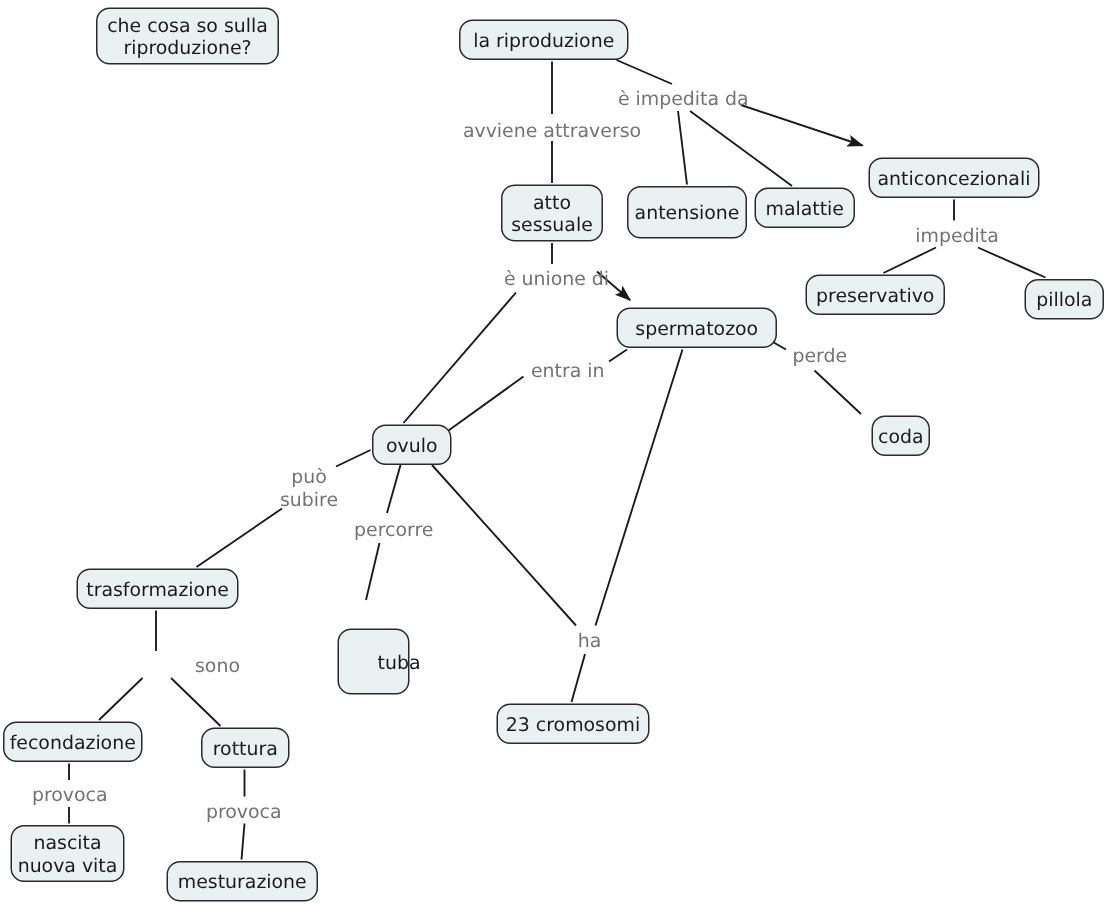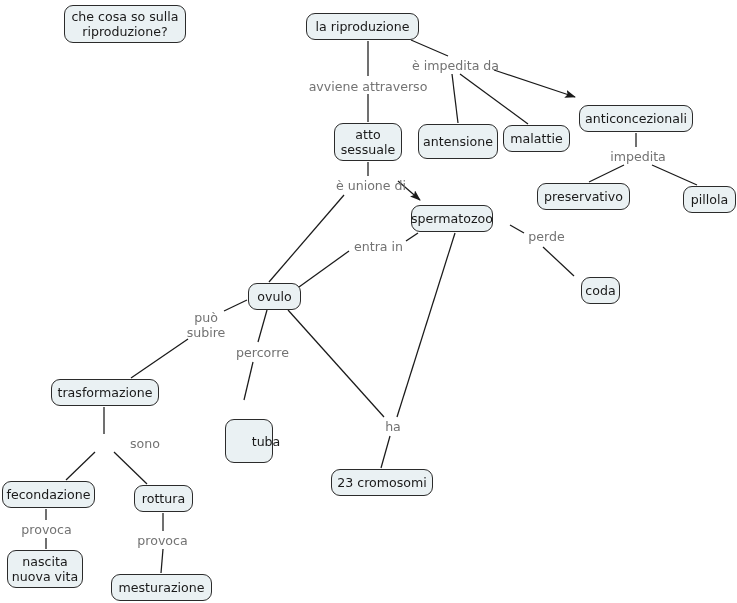--- a/index.html
+++ b/index.html
@@ -128,21 +128,21 @@
       <div class="node" style="left: 64px; top: 5px; width: 122px; height: 38px;">che cosa so sulla
 riproduzione?</div>
       <div class="node" style="left: 306px; top: 13px; width: 113px; height: 27px;">la riproduzione</div>
       <div class="node" style="left: 579px; top: 105px; width: 114px; height: 27px;">anticoncezionali</div>
       <div class="node" style="left: 418px; top: 124px; width: 80px; height: 35px;">antensione</div>
       <div class="node" style="left: 503px; top: 125px; width: 67px; height: 27px;">malattie</div>
       <div class="node" style="left: 334px; top: 123px; width: 68px; height: 38px;">atto
 sessuale</div>
       <div class="node" style="left: 537px; top: 183px; width: 93px; height: 27px; text-align: right;">preservativo</div>
       <div class="node" style="left: 683px; top: 186px; width: 53px; height: 27px;">pillola</div>
-      <div class="node" style="left: 411px; top: 205px; width: 82px; height: 27px;">spermatozoo</div>
+      <div class="node" style="left: 411px; top: 205px; width: 107px; height: 27px;">spermatozoo</div>
       <div class="node" style="left: 581px; top: 277px; width: 39px; height: 27px;">coda</div>
       <div class="node" style="left: 248px; top: 283px; width: 53px; height: 27px;">ovulo</div>
       <div class="node" style="left: 51px; top: 379px; width: 108px; height: 27px;">trasformazione</div>
       <div class="node" style="left: 225px; top: 419px; width: 44px; height: 44px; padding-left: 40px;">tuba</div>
       <div class="node" style="left: 331px; top: 469px; width: 102px; height: 27px;">23 cromosomi</div>
       <div class="node" style="left: 2px; top: 481px; width: 93px; height: 27px;">fecondazione</div>
       <div class="node" style="left: 134px; top: 485px; width: 59px; height: 27px;">rottura</div>
       <div class="node" style="left: 7px; top: 550px; width: 76px; height: 38px;">nascita
 nuova vita</div>
       <div class="node" style="left: 111px; top: 574px; width: 101px; height: 27px;">mesturazione</div>

